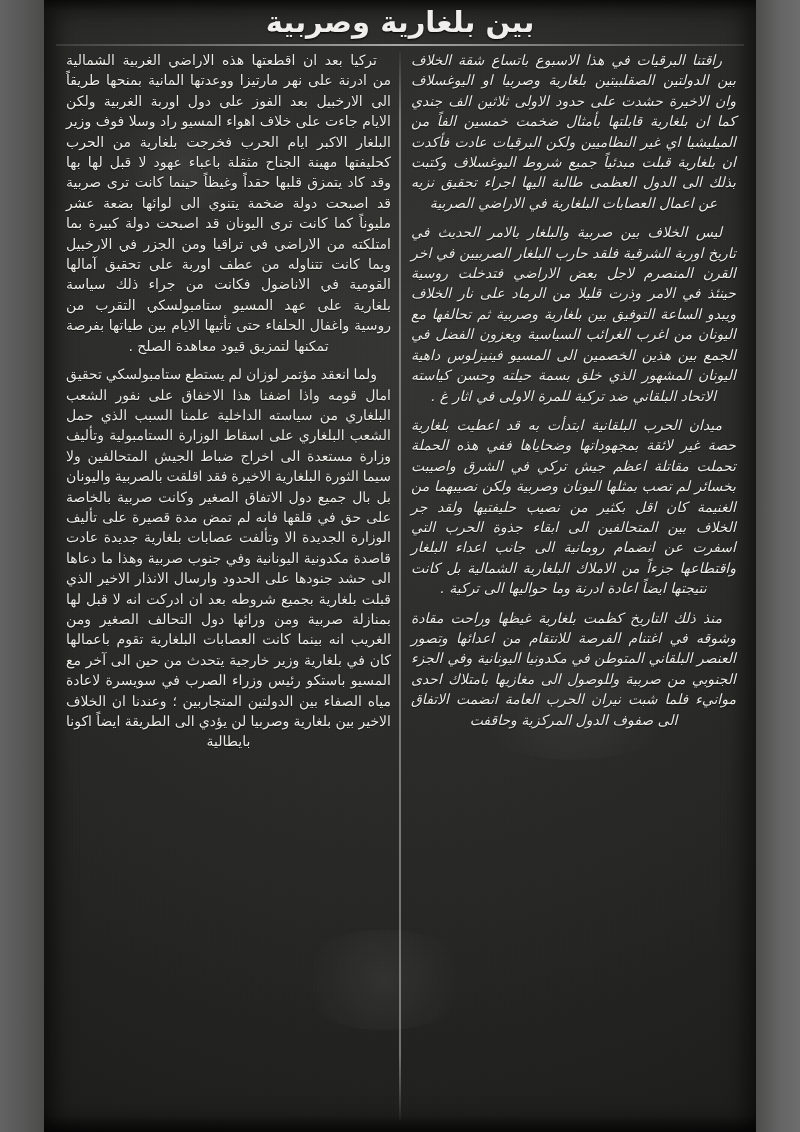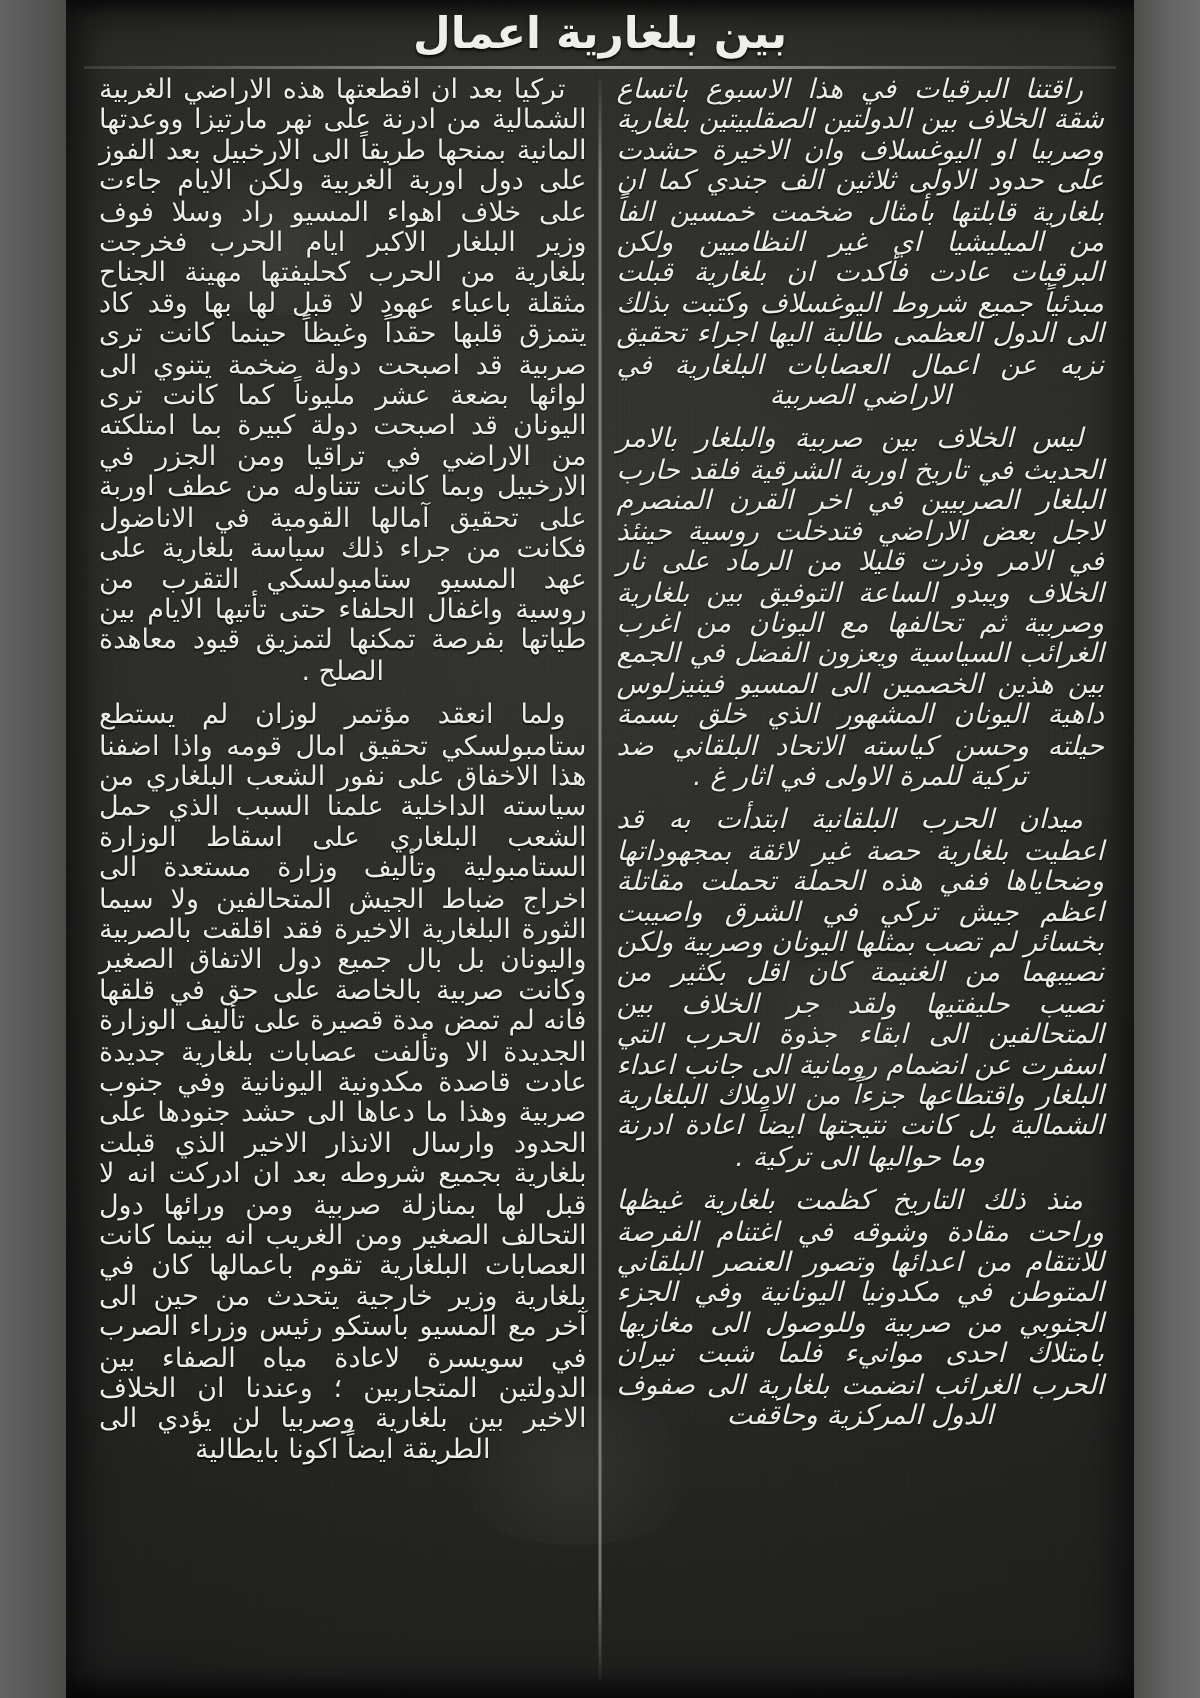--- a/index.html
+++ b/index.html
@@ -118,21 +118,21 @@
 
   .col {
     position: relative;
     height: 100%;
     padding: 0 10px;
     box-sizing: border-box;
     color: #e9e8e3;
     direction: rtl;
     text-align: justify;
     text-align-last: center;
-    font-size: 18px;
+    font-size: 14px;
     line-height: 20.4px;
     letter-spacing: 0.1px;
     overflow: hidden;
     text-shadow: 0 0 1px rgba(0,0,0,0.85), 0 1px 1px rgba(0,0,0,0.6);
   }
 
   .col-left  { width: 345px; }
   .col-right { width: 345px; font-style: italic; }
 
   
@@ -147,20 +147,21 @@
   }
 
   .para {
     margin: 0 0 9px 0;
     text-indent: 14px;
   }
   .para:last-child { margin-bottom: 0; }
 
   .para.center-tail {
     text-align-last: center;
+    font-family: Liberation Serif, serif;
   }
 
   
   .softfocus {
     filter: blur(0.25px) contrast(1.06) brightness(0.99);
   }
 
   
   .stain {
     position: absolute;
@@ -182,32 +183,32 @@
   <div class="newsprint softfocus">
     <div class="grain"></div>
     <div class="stain" style="left:60px; top:120px; width:160px; height:90px;"></div>
     <div class="stain" style="left:420px; top:640px; width:220px; height:120px;"></div>
     <div class="stain" style="left:250px; top:930px; width:180px; height:100px;"></div>
   </div>
 
   <div class="edge-shadow-top"></div>
   <div class="edge-shadow-bottom"></div>
 
-  <div class="headline">بين بلغارية اعمال</div>
+  <div class="headline">بين بلغارية وصربية</div>
   <div class="rule"></div>
 
   <div class="col-divider"></div>
 
   <div class="columns">
 
     <div class="col col-right softfocus">
       <p class="para">راقتنا البرقيات في هذا الاسبوع باتساع شقة الخلاف بين الدولتين الصقلبيتين بلغارية وصربيا او اليوغسلاف وان الاخيرة حشدت على حدود الاولى ثلاثين الف جندي كما ان بلغارية قابلتها بأمثال ضخمت خمسين الفاً من الميليشيا اي غير النظاميين ولكن البرقيات عادت فأكدت ان بلغارية قبلت مبدئياً جميع شروط اليوغسلاف وكتبت بذلك الى الدول العظمى طالبة اليها اجراء تحقيق نزيه عن اعمال العصابات البلغارية في الاراضي الصربية</p>
       <p class="para">ليس الخلاف بين صربية والبلغار بالامر الحديث في تاريخ اوربة الشرقية فلقد حارب البلغار الصربيين في اخر القرن المنصرم لاجل بعض الاراضي فتدخلت روسية حينئذ في الامر وذرت قليلا من الرماد على نار الخلاف ويبدو الساعة التوفيق بين بلغارية وصربية ثم تحالفها مع اليونان من اغرب الغرائب السياسية ويعزون الفضل في الجمع بين هذين الخصمين الى المسيو فينيزلوس داهية اليونان المشهور الذي خلق بسمة حيلته وحسن كياسته الاتحاد البلقاني ضد تركية للمرة الاولى في اثار غ .</p>
       <p class="para">ميدان الحرب البلقانية ابتدأت به قد اعطيت بلغارية حصة غير لائقة بمجهوداتها وضحاياها ففي هذه الحملة تحملت مقاتلة اعظم جيش تركي في الشرق واصيبت بخسائر لم تصب بمثلها اليونان وصربية ولكن نصيبهما من الغنيمة كان اقل بكثير من نصيب حليفتيها ولقد جر الخلاف بين المتحالفين الى ابقاء جذوة الحرب التي اسفرت عن انضمام رومانية الى جانب اعداء البلغار واقتطاعها جزءاً من الاملاك البلغارية الشمالية بل كانت نتيجتها ايضاً اعادة ادرنة وما حواليها الى تركية .</p>
-      <p class="para">منذ ذلك التاريخ كظمت بلغارية غيظها وراحت مقادة وشوقه في اغتنام الفرصة للانتقام من اعدائها وتصور العنصر البلقاني المتوطن في مكدونيا اليونانية وفي الجزء الجنوبي من صربية وللوصول الى مغازيها بامتلاك احدى موانيء فلما شبت نيران الحرب الغرائب انضمت بلغارية الى صفوف الدول المركزية وحاقفت</p>
+      <p class="para">منذ ذلك التاريخ كظمت بلغارية غيظها وراحت مقادة وشوقه في اغتنام الفرصة للانتقام من اعدائها وتصور العنصر البلقاني المتوطن في مكدونيا اليونانية وفي الجزء الجنوبي من صربية وللوصول الى مغازيها بامتلاك احدى موانيء فلما شبت نيران الحرب العامة انضمت الاتفاق الى صفوف الدول المركزية وحاقفت</p>
     </div>
 
     <div class="col col-left softfocus">
       <p class="para">تركيا بعد ان اقطعتها هذه الاراضي الغربية الشمالية من ادرنة على نهر مارتيزا ووعدتها المانية بمنحها طريقاً الى الارخبيل بعد الفوز على دول اوربة الغربية ولكن الايام جاءت على خلاف اهواء المسيو راد وسلا فوف وزير البلغار الاكبر ايام الحرب فخرجت بلغارية من الحرب كحليفتها مهينة الجناح مثقلة باعباء عهود لا قبل لها بها وقد كاد يتمزق قلبها حقداً وغيظاً حينما كانت ترى صربية قد اصبحت دولة ضخمة يتنوي الى لوائها بضعة عشر مليوناً كما كانت ترى اليونان قد اصبحت دولة كبيرة بما امتلكته من الاراضي في تراقيا ومن الجزر في الارخبيل وبما كانت تتناوله من عطف اوربة على تحقيق آمالها القومية في الاناضول فكانت من جراء ذلك سياسة بلغارية على عهد المسيو ستامبولسكي التقرب من روسية واغفال الحلفاء حتى تأتيها الايام بين طياتها بفرصة تمكنها لتمزيق قيود معاهدة الصلح .</p>
       <p class="para center-tail">ولما انعقد مؤتمر لوزان لم يستطع ستامبولسكي تحقيق امال قومه واذا اضفنا هذا الاخفاق على نفور الشعب البلغاري من سياسته الداخلية علمنا السبب الذي حمل الشعب البلغاري على اسقاط الوزارة الستامبولية وتأليف وزارة مستعدة الى اخراج ضباط الجيش المتحالفين ولا سيما الثورة البلغارية الاخيرة فقد اقلقت بالصربية واليونان بل بال جميع دول الاتفاق الصغير وكانت صربية بالخاصة على حق في قلقها فانه لم تمض مدة قصيرة على تأليف الوزارة الجديدة الا وتألفت عصابات بلغارية جديدة عادت قاصدة مكدونية اليونانية وفي جنوب صربية وهذا ما دعاها الى حشد جنودها على الحدود وارسال الانذار الاخير الذي قبلت بلغارية بجميع شروطه بعد ان ادركت انه لا قبل لها بمنازلة صربية ومن ورائها دول التحالف الصغير ومن الغريب انه بينما كانت العصابات البلغارية تقوم باعمالها كان في بلغارية وزير خارجية يتحدث من حين الى آخر مع المسيو باستكو رئيس وزراء الصرب في سويسرة لاعادة مياه الصفاء بين الدولتين المتجاربين ؛ وعندنا ان الخلاف الاخير بين بلغارية وصربيا لن يؤدي الى الطريقة ايضاً اكونا بايطالية</p>
     </div>
 
   </div>
 
 </div>

